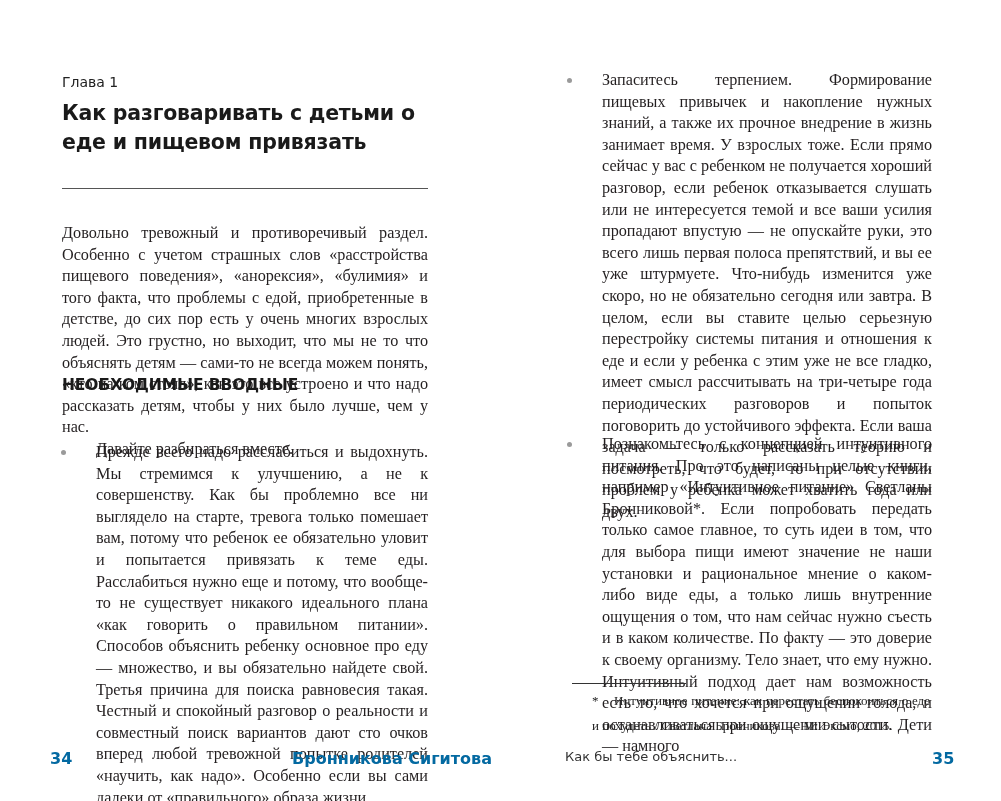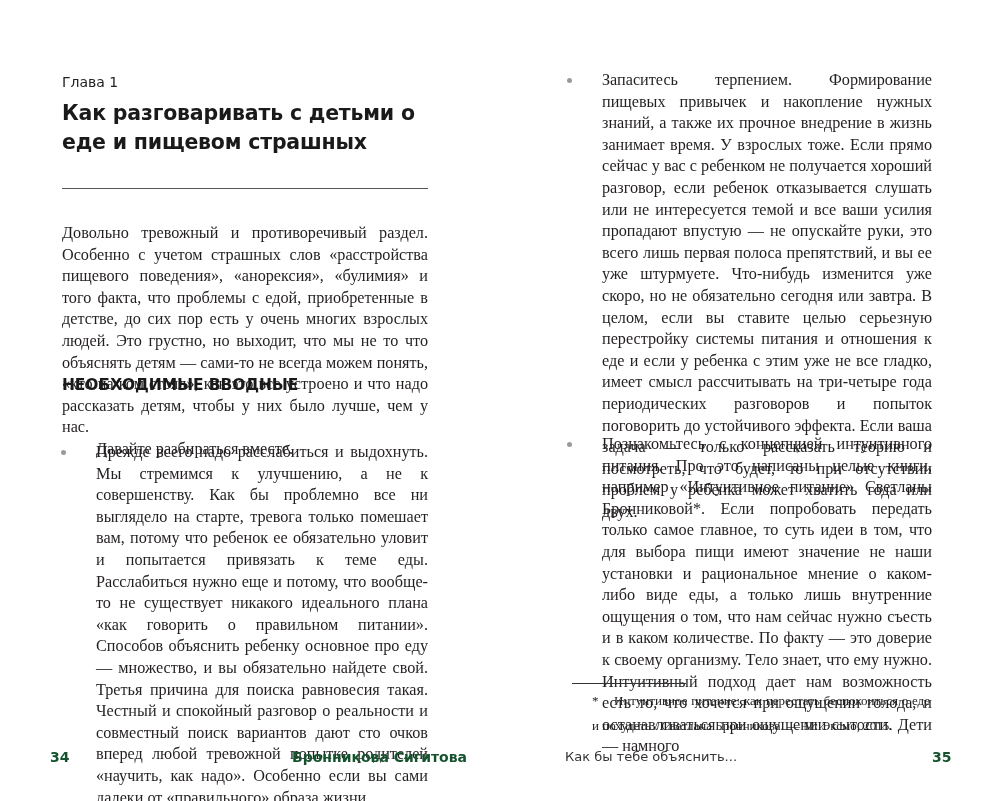--- a/index.html
+++ b/index.html
@@ -18,32 +18,32 @@
   .section-heading { position:absolute; left:62px; top:376px; font-size:15.5px; font-weight:bold; color:#1a1a1a; letter-spacing:-0.1px; }
   .bullet-block { position:absolute; }
   .bullet-dot { position:absolute; left:-35px; top:8px; width:5px; height:5px; border-radius:50%; background:#9a9a9a; }
   .bullet-text { margin:0; text-align:justify; }
   .lb1 { left:96px; top:430px; width:332px;margin-top:12px; }
   .rb1 { left:102px; top:70px; width:330px; }
   .rb2 { left:102px; top:434px; width:330px; }
   .footnote-rule { position:absolute; left:72px; top:683px; width:114px; height:1px; background:#333; }
   .footnote { position:absolute; left:92px; top:688px; width:338px; font-family:"Liberation Serif","DejaVu Serif",serif; font-size:13px; line-height:25px; text-align:justify; color:#222; }
   .footnote .mark { display:inline-block; width:22px; text-indent:0; }
-  .footer { position:absolute; top:749px; font-size:14px; color:#14532d; }
+  .footer { position:absolute; top:749px; font-size:16px; color:#0369a1; }
   .pn-left { left:50px; font-weight:bold; }
   .author { left:292px; font-weight:bold; }
   .book-title { left:65px; font-size:13px; color:#333; }
   .pn-right { left:432px; font-weight:bold; }
 </style>
 </head>
 <body>
 
 <div class="page page-left">
   <div class="chapter-label sans">Глава 1</div>
-  <div class="chapter-title sans">Как разговаривать с детьми о еде и пищевом страшных</div>
+  <div class="chapter-title sans">Как разговаривать с детьми о еде и пищевом привязать</div>
   <div class="rule"></div>
   <div class="intro serif">
     <p>Довольно тревожный и противоречивый раздел. Особенно с учетом страшных слов «расстройства пищевого поведения», «анорексия», «булимия» и того факта, что проблемы с едой, приобретенные в детстве, до сих пор есть у очень многих взрослых людей. Это грустно, но выходит, что мы не то что объяснять детям — сами-то не всегда можем понять, «кто на ком стоял», как это все устроено и что надо рассказать детям, чтобы у них было лучше, чем у нас.</p>
     <p class="indent">Давайте разбираться вместе.</p>
   </div>
   <div class="section-heading sans">НЕОБХОДИМЫЕ ВВОДНЫЕ</div>
   <div class="bullet-block lb1 serif">
     <span class="bullet-dot"></span>
     <p class="bullet-text">Прежде всего надо расслабиться и выдохнуть. Мы стремимся к улучшению, а не к совершенству. Как бы проблемно все ни выглядело на старте, тревога только помешает вам, потому что ребенок ее обязательно уловит и попытается привязать к теме еды. Расслабиться нужно еще и потому, что вообще-то не существует никакого идеального плана «как говорить о правильном питании». Способов объяснить ребенку основное про еду — множество, и вы обязательно найдете свой. Третья причина для поиска равновесия такая. Честный и спокойный разговор о реальности и совместный поиск вариантов дают сто очков вперед любой тревожной попытке родителей «научить, как надо». Особенно если вы сами далеки от «правильного» образа жизни.</p>
   </div>

